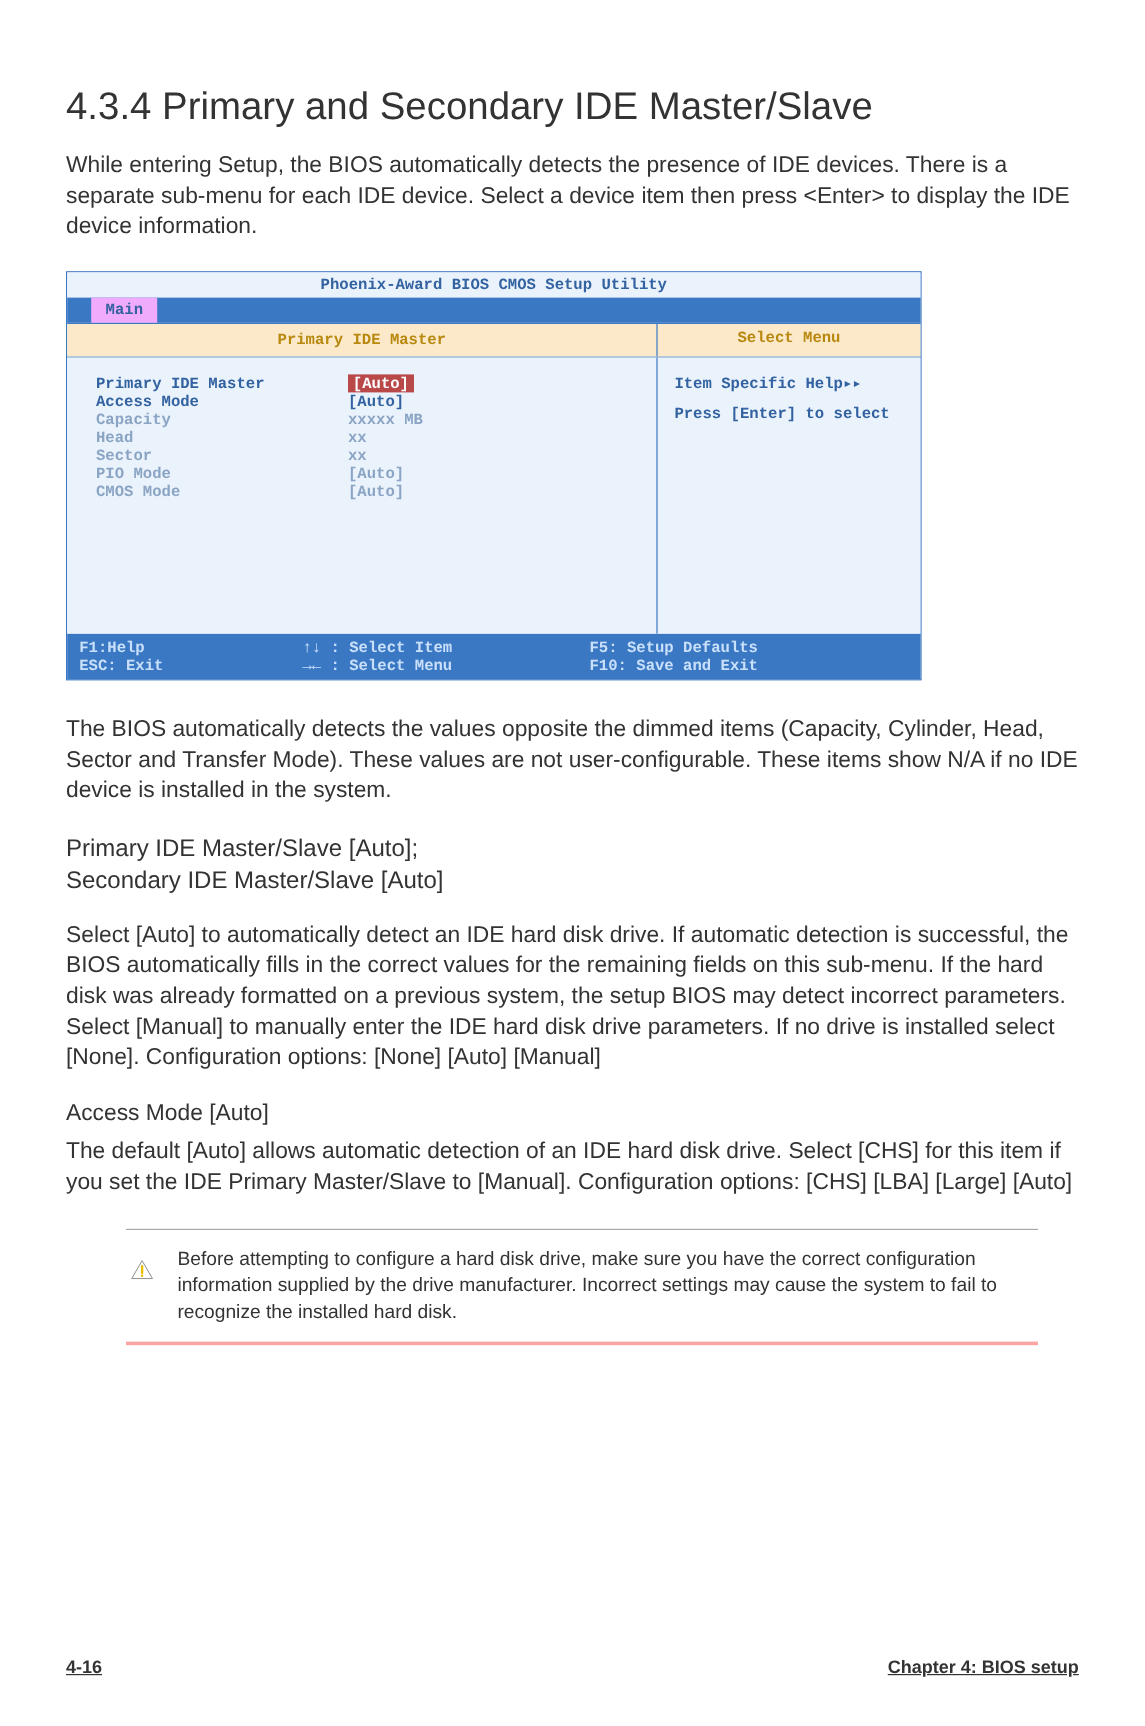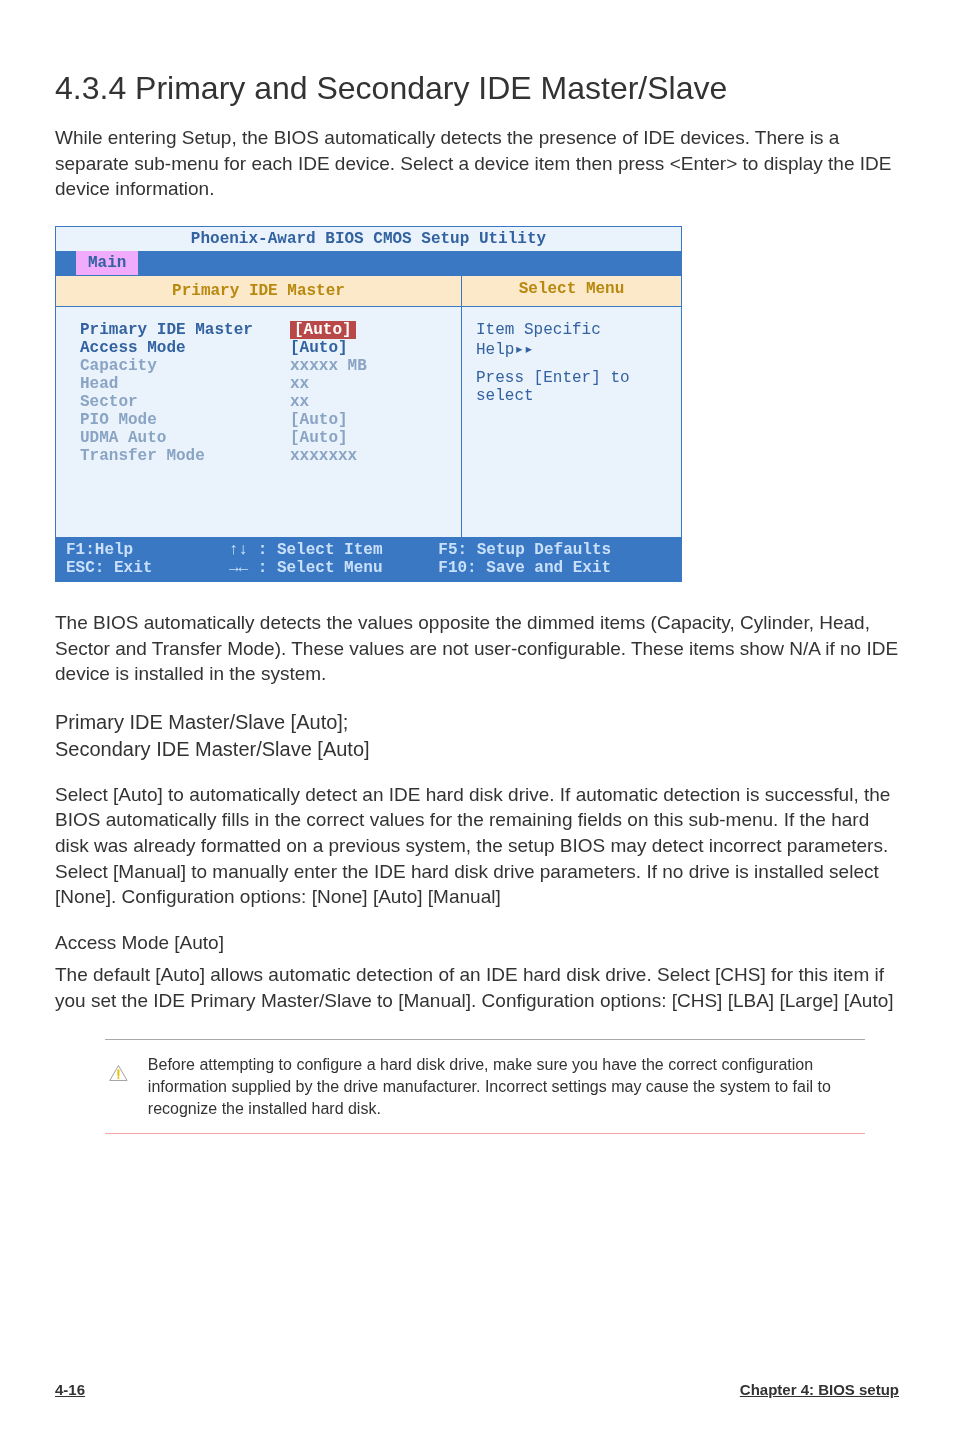--- a/index.html
+++ b/index.html
@@ -9,48 +9,48 @@
       width: 954px;
       min-height: 1438px;
       padding: 70px 55px 30px 55px;
       color: #333;
       position: relative;
     }
     h1 { font-size: 32px; font-weight: normal; color: #333; margin-bottom: 18px; }
     .intro { font-size: 19px; line-height: 1.35; color: #333; margin-bottom: 24px; }
     .bios-box {
       border: 1.5px solid #3b78c4;
-      width: 627px;
+      width: 713px;
       margin: 0 0 28px 0;
       font-family: 'Courier New', monospace;
-      font-size: 16px;
+      font-size: 13px;
     }
     .bios-title { background: #eaf2fc; text-align: center; color: #3262a0; padding: 3px 0; font-weight: bold; }
     .bios-tab-row { background: #3b78c4; padding: 0; }
     .bios-tab { display: inline-block; background: #f0abfc; color: #3262a0; padding: 3px 12px; margin-left: 20px; font-weight: bold; }
     .bios-header { display: flex; border-top: 1.5px solid #3b78c4; border-bottom: 1.5px solid #3b78c4; }
     .bios-header-left { flex: 1; background: #fbe9c9; color: #b8880f; text-align: center; padding: 6px 0; font-weight: bold; }
     .bios-header-right { width: 220px; background: #fbe9c9; color: #b8880f; text-align: center; padding: 4px 0; font-weight: bold; border-left: 1.5px solid #3b78c4; }
     .bios-body { display: flex; }
     .bios-body-left { flex: 1; background: #eaf2fc; padding: 14px 24px; min-height: 230px; }
     .bios-body-right { width: 220px; background: #eaf2fc; padding: 14px 14px; border-left: 1.5px solid #3b78c4; }
     .bios-row { display: flex; }
     .bios-label { width: 210px; color: #3262a0; font-weight: bold; }
     .bios-dim .bios-label, .bios-dim .bios-val { color: #8aa4c4; }
     .bios-val { color: #3262a0; font-weight: bold; }
     .bios-val-hl { background: #b94848; color: #fff; padding: 0 4px; font-weight: bold; }
-    .bios-help { color: #3262a0; font-weight: normal; }
+    .bios-help { color: #3262a0; font-weight: bold; }
     .bios-help-arr::after { content: "\25B8\25B8"; color: #3262a0; }
     .bios-footer { display: flex; background: #3b78c4; color: #c9e0fa; padding: 4px 10px; font-weight: bold; }
     .bios-footer > div { flex: 1; white-space: nowrap; }
     .bios-footer .f-right { text-align: left; }
     .para { font-size: 19px; line-height: 1.35; margin-bottom: 22px; }
     h2.sect { font-size: 20px; font-weight: normal; color: #333; line-height: 1.35; margin-bottom: 19px; }
     h3.sub { font-size: 19px; font-weight: normal; color: #333; margin-bottom: 8px; }
-    .note-wrap { display: flex; align-items: flex-start; gap: 20px; border-top: 1px solid #aaa; border-bottom: 1px solid #fca5a5; padding: 14px 4px; margin-top: 26px; margin-left: 50px; width: 760px; }
+    .note-wrap { display: flex; align-items: flex-start; gap: 20px; border-top: 1px solid #aaa; border-bottom: 3px solid #fca5a5; padding: 14px 4px; margin-top: 26px; margin-left: 50px; width: 760px; }
     .note-icon { width: 42px; height: 38px; }
     .note-text { font-size: 16px; line-height: 1.35; color: #333; }
     .page-foot { position: absolute; bottom: 40px; left: 55px; right: 55px; display: flex; justify-content: space-between; font-size: 15px; font-weight: bold; text-decoration: underline; }
   </style>
 </head>
 <body>
 
 <h1>4.3.4    Primary and Secondary IDE Master/Slave</h1>
 <p class="intro">While entering Setup, the BIOS automatically detects the presence of IDE devices. There is a separate sub-menu for each IDE device. Select a device item then press &lt;Enter&gt; to display the IDE device information.</p>
 
@@ -91,26 +91,22 @@
         </div>
         <div class="bios-row bios-dim">
           <span class="bios-label">Sector</span>
           <span class="bios-val">   xx</span>
         </div>
         <div class="bios-row bios-dim">
           <span class="bios-label">PIO Mode</span>
           <span class="bios-val">[Auto]</span>
         </div>
         <div class="bios-row bios-dim">
-          <span class="bios-label">UDMA Auto</span>
+          <span class="bios-label">CMOS Mode</span>
           <span class="bios-val">[Auto]</span>
-        </div>
-        <div class="bios-row bios-dim">
-          <span class="bios-label">Transfer Mode</span>
-          <span class="bios-val">xxxxxxx</span>
         </div>
       </div>
     <div class="bios-body-right">
       <div class="bios-help"><span>Item Specific Help</span><span class="bios-help-arr"></span></div>
       <div style="height:10px"></div>
       <div class="bios-help">Press [Enter] to select</div>
     </div>
   </div>
   <div class="bios-footer">
     <div style="flex:0.7">

